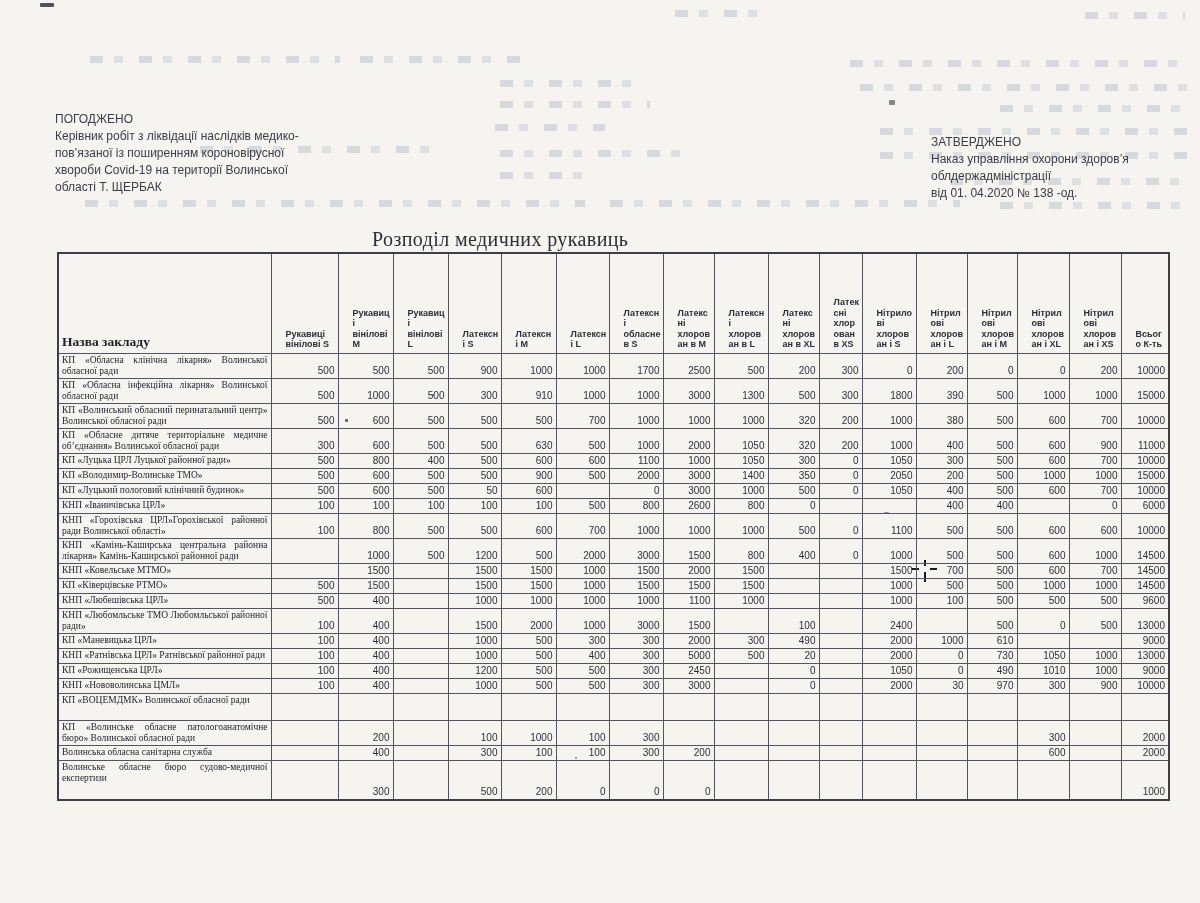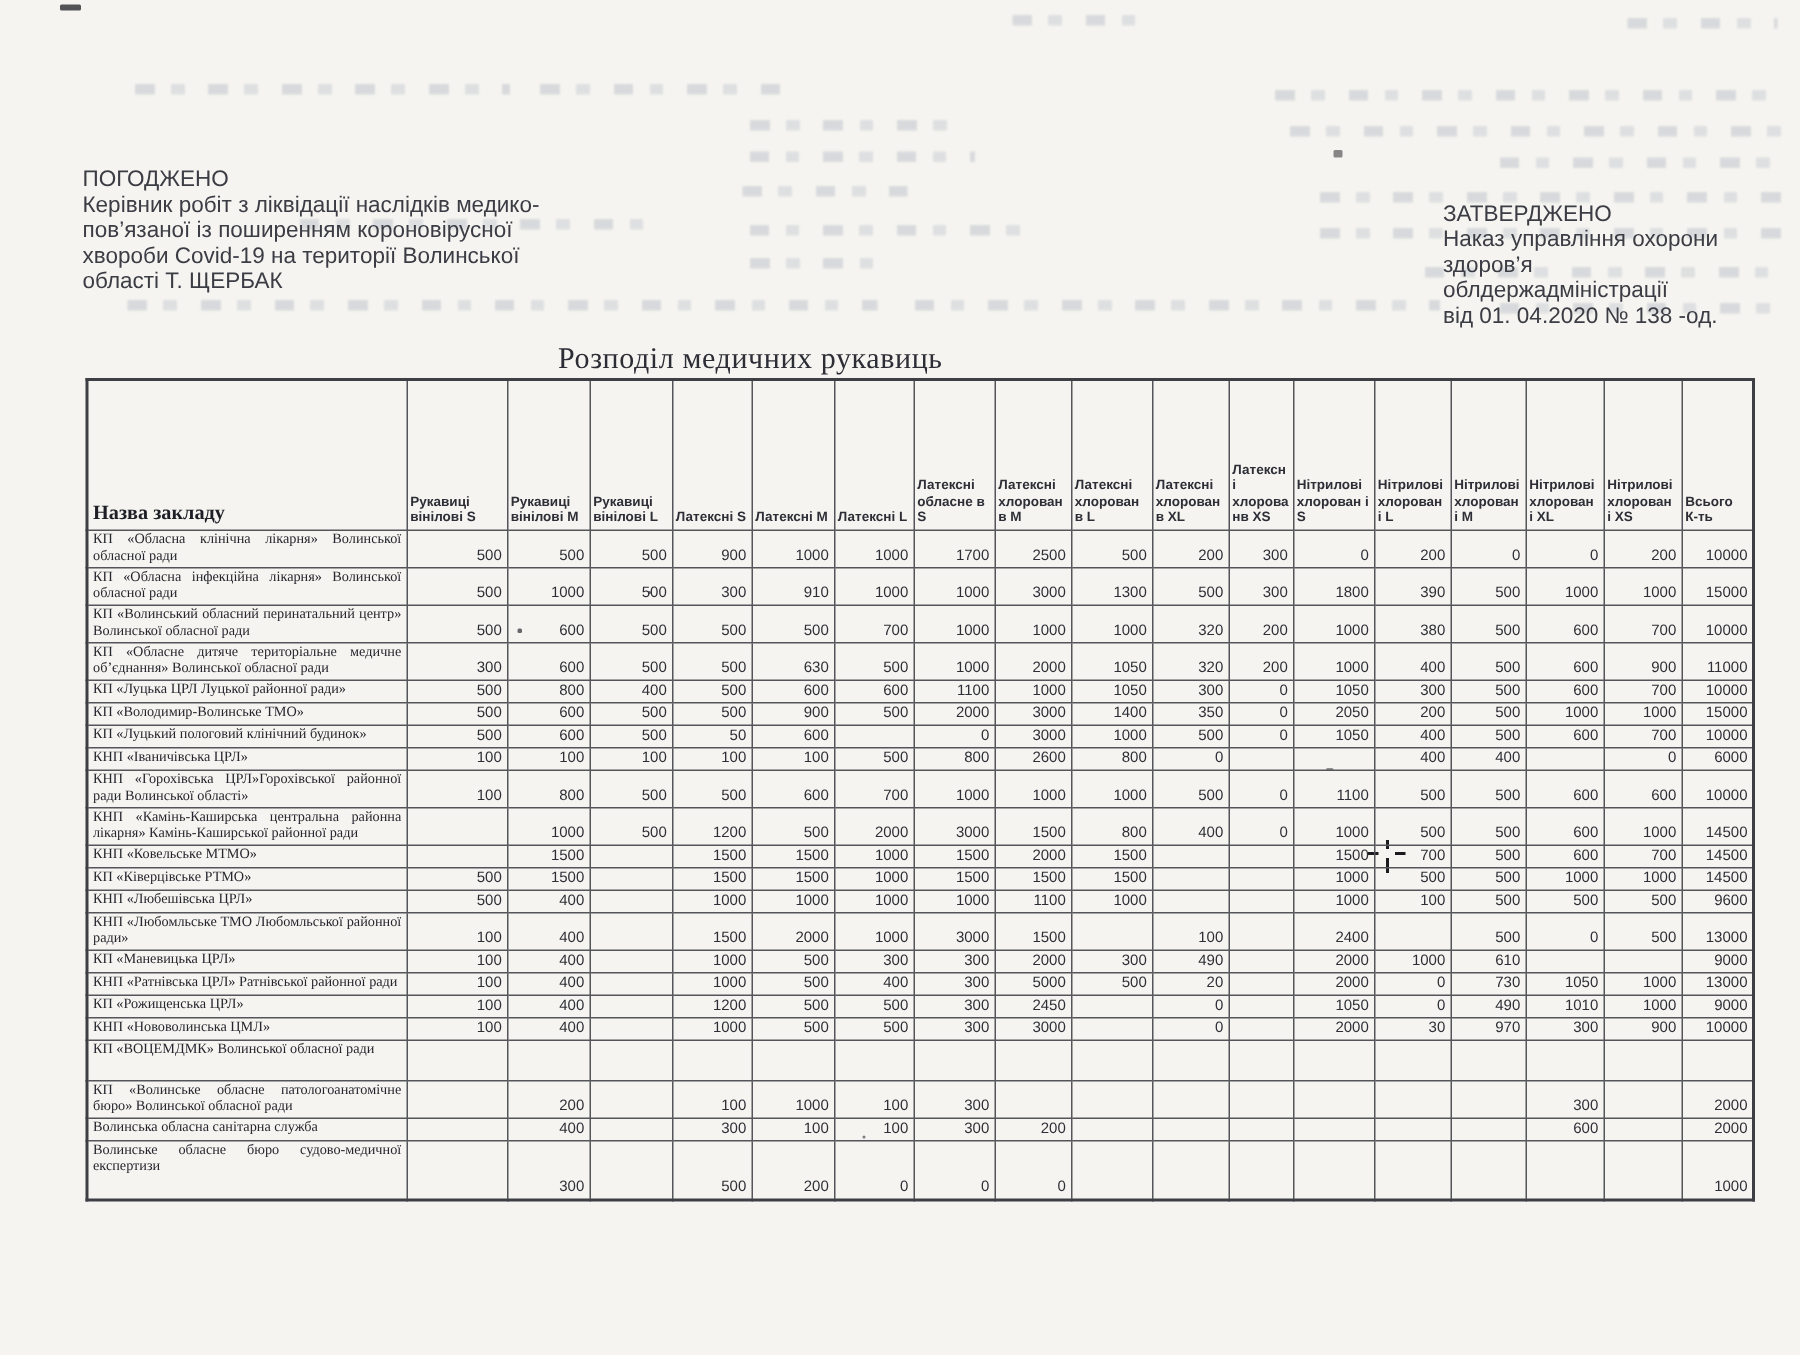--- a/index.html
+++ b/index.html
@@ -10,21 +10,21 @@
     color:#33343b;
   }
   
   .ghost{
     position:absolute;height:7px;opacity:.38;filter:blur(.7px);
     background:repeating-linear-gradient(90deg,#aab0bc 0 13px,transparent 13px 24px,#b9bec9 24px 33px,transparent 33px 49px);
     pointer-events:none;
   }
   .speck{position:absolute;background:#2b2b30;border-radius:1px;}
   
-  .textblock{position:absolute;font-size:15px;line-height:17px;color:#3b3c44;}
+  .textblock{position:absolute;font-size:12px;line-height:17px;color:#3b3c44;}
   .textblock .hd{margin-bottom:0;}
   
   #doc-title{
     position:absolute;top:228px;left:372px;
     font-family:"Liberation Serif",serif;font-size:20px;color:#2c2d35;letter-spacing:.4px;
   }
   
   #dist-table{
     position:absolute;top:252px;left:57px;
     border-collapse:collapse;table-layout:fixed;width:1111px;
@@ -32,21 +32,21 @@
     border:2px solid #3e3e45;
   }
   #dist-table th,#dist-table td{
     border:1px solid #54545b;
     overflow:hidden;
   }
   #dist-table thead tr{height:100px;}
   #dist-table th{
     vertical-align:bottom;text-align:left;
     font-size:9px;line-height:10.5px;font-weight:bold;color:#2d2e36;
-    padding:2px 2px 3px 2px;word-wrap:break-word;
+    padding:2px 2px 3px 14px;word-wrap:break-word;
   }
   #dist-table th:first-child{
     font-family:"Liberation Serif",serif;font-size:13.5px;line-height:15px;
     padding:2px 3px 4px 3px;color:#1e1f26;
   }
   #dist-table tbody tr{height:15px;}
   #dist-table tbody tr:nth-child(19){height:27px;}
   #dist-table tbody tr:nth-child(22){height:40px;}
   td.name{
     font-family:"Liberation Serif",serif;font-size:9.5px;line-height:11px;
@@ -99,21 +99,21 @@
   <div class="textblock" style="top:111px;left:55px;width:340px;">
     <div class="hd">ПОГОДЖЕНО</div>
     <div>
         <div class="ln">Керівник робіт з ліквідації наслідків медико-</div>
         <div class="ln">пов’язаної із поширенням короновірусної</div>
         <div class="ln">хвороби Covid-19 на території Волинської</div>
         <div class="ln">області Т. ЩЕРБАК</div>
       </div>
   </div>
 
-  <div class="textblock" style="top:134px;left:962px;width:230px;">
+  <div class="textblock" style="top:134px;left:931px;width:230px;">
     <div class="hd">ЗАТВЕРДЖЕНО</div>
     <div>
         <div class="ln">Наказ управління охорони здоров’я</div>
         <div class="ln">облдержадміністрації</div>
         <div class="ln">від  01. 04.2020      №  138  -од.</div>
       </div>
   </div>
 
   <div id="doc-title">Розподіл медичних рукавиць</div>
 

